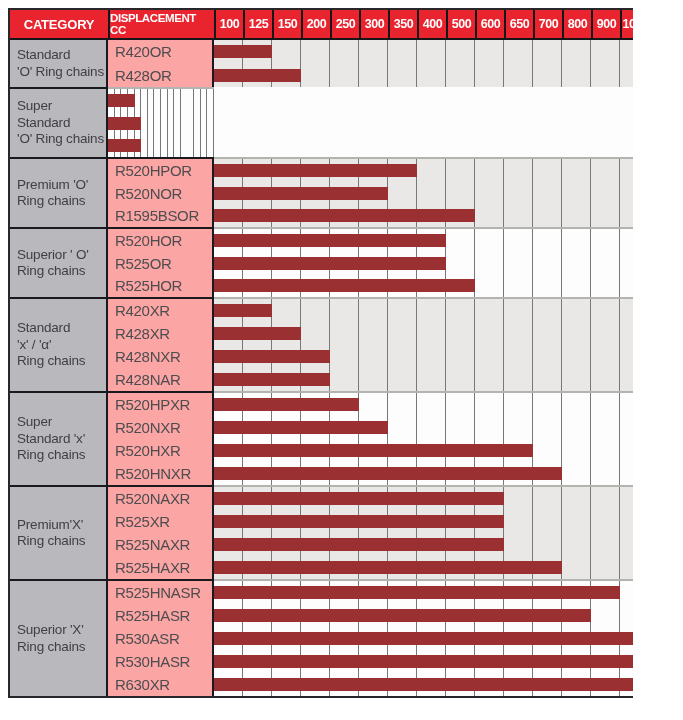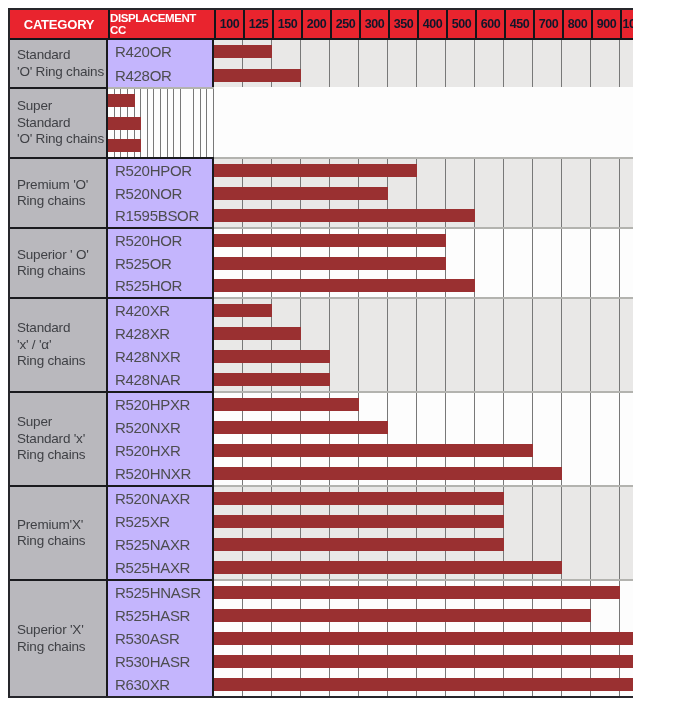--- a/index.html
+++ b/index.html
@@ -6,35 +6,35 @@
   body { width: 683px; height: 720px; background: #ffffff; font-family: "Liberation Sans", sans-serif; }
   .page { position: relative; width: 633px; height: 720px; background: #ffffff; overflow: hidden; }
   .table { position: absolute; left: 8px; top: 8px; width: 672px; border: 2px solid #26262b; background: #fdfdfd; }
 
   
   .header { display: grid; grid-template-columns: 98px 106px 1fr; height: 30px; background: #e9242e; border-bottom: 2px solid #15151a; }
   .hcell { display: flex; align-items: center; justify-content: center; color: #ffffff; font-weight: bold; letter-spacing: -0.2px; }
   .hcat { font-size: 13px; }
   .hdisp { font-size: 11.5px; border-left: 2px solid #15151a; letter-spacing: -0.4px; }
   .scale { display: grid; grid-template-columns: repeat(16, 1fr); }
-  .scale-cell { display: flex; align-items: center; justify-content: center; border-left: 2px solid #15151a; color: #0f172a; font-weight: bold; font-size: 12.5px; letter-spacing: -0.5px; white-space: nowrap; }
+  .scale-cell { display: flex; align-items: center; justify-content: center; border-left: 2px solid #15151a; color: #ffffff; font-weight: bold; font-size: 12.5px; letter-spacing: -0.5px; white-space: nowrap; }
   .scale-cell.upto { font-size: 9.5px; line-height: 10px; text-align: left; white-space: pre-line; letter-spacing: -0.3px; }
 
   
   .section { display: grid; grid-template-columns: 98px 106px 1fr; }
   .rows-2 { height: 47px; }
   .rows-3 { height: 70px; }
   .rows-4 { height: 94px; }
   .rows-5 { height: 117px; }
   .section + .section > .cat-cell,
   .section + .section > .model-cell { border-top: 2px solid #1a1a1e; }
   .section + .section > .chart-cell { border-top: 2px solid #b3b3af; }
 
   .cat-cell { background: #b9b8bd; display: flex; align-items: center; padding-left: 7px; font-size: 13.5px; line-height: 16.5px; color: #3f4045; letter-spacing: -0.2px; white-space: pre-line; border-right: 2px solid #1a1a1e; }
-  .model-cell { background: #c4b5fd; display: flex; flex-direction: column; border-right: 2px solid #1a1a1e; }
+  .model-cell { background: #fca5a5; display: flex; flex-direction: column; border-right: 2px solid #1a1a1e; }
   .model-row { flex: 1; display: flex; align-items: center; padding-left: 7px; font-size: 15px; color: #4d4d4f; letter-spacing: -0.3px; white-space: nowrap; }
 
   .chart-cell { position: relative; display: flex; flex-direction: column; }
   .band-gray .chart-cell { background-color: #e9e8e7; }
   .band-white .chart-cell { background-color: #fdfdfd; }
   .grid-overlay { position: absolute; inset: 0; z-index: 0;
     background-image: repeating-linear-gradient(to right,
       transparent 0, transparent calc(6.25% - 1px),
       #787878 calc(6.25% - 1px), #787878 6.25%); }
   .bar-row { flex: 1; position: relative; z-index: 1; display: flex; align-items: center; }
@@ -53,21 +53,21 @@
         <div class="scale-cell">100</div>
         <div class="scale-cell">125</div>
         <div class="scale-cell">150</div>
         <div class="scale-cell">200</div>
         <div class="scale-cell">250</div>
         <div class="scale-cell">300</div>
         <div class="scale-cell">350</div>
         <div class="scale-cell">400</div>
         <div class="scale-cell">500</div>
         <div class="scale-cell">600</div>
-        <div class="scale-cell">450</div>
+        <div class="scale-cell">650</div>
         <div class="scale-cell">700</div>
         <div class="scale-cell">800</div>
         <div class="scale-cell">900</div>
         <div class="scale-cell">1000</div>
         <div class="scale-cell upto">up to
 1400</div>
       </div>
     </div>
 
     <div class="section rows-2 band-gray">

